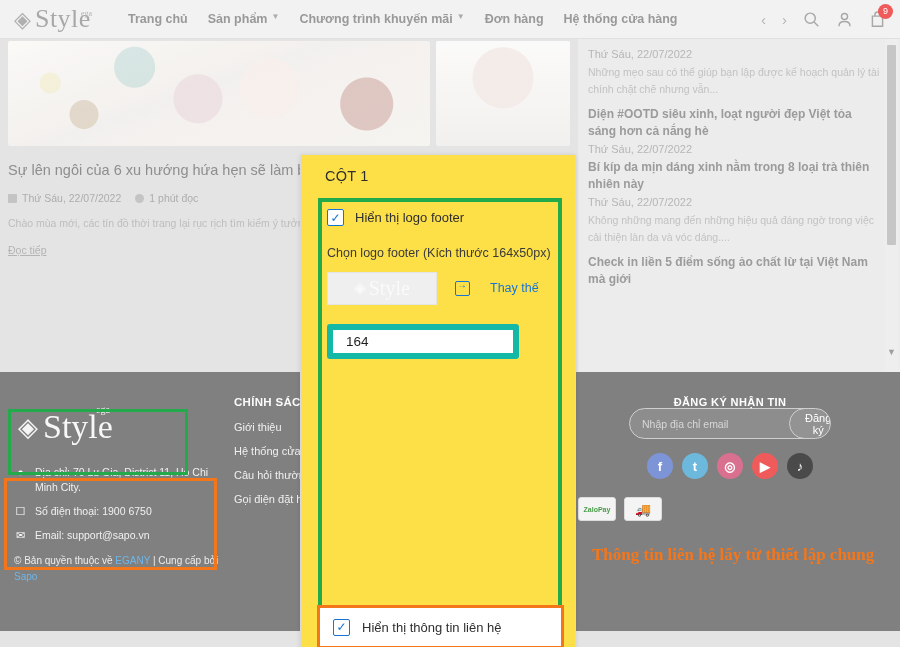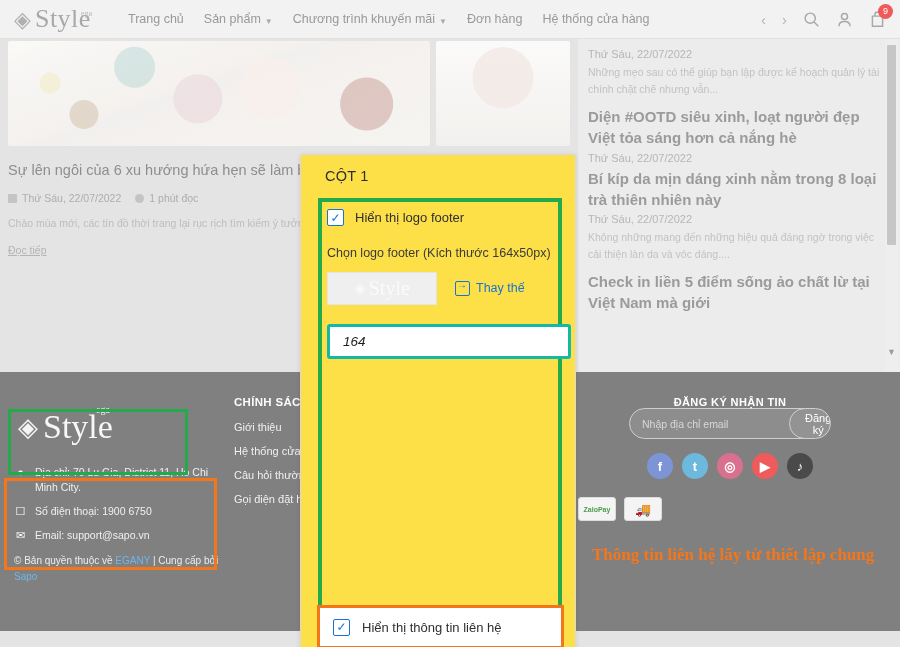--- a/index.html
+++ b/index.html
@@ -18,21 +18,21 @@
   }
   .brand { display: flex; align-items: baseline; gap: 4px;
     color: #9a9a9a; margin-right: 22px; }
   .brand-diamond { font-size: 22px; line-height: 1; color: #b0b0b0; }
   .brand-text { font-family: "Liberation Serif", serif; font-size: 26px;
     letter-spacing: .5px; color: #a8a8a8; position: relative; }
   .brand-sup { font-family: "Liberation Serif", serif; font-size: 8px;
     color: #b4b4b4; position: relative; top: -11px; left: -14px; }
   .nav { display: flex; align-items: center; gap: 20px; flex: 1; }
   .nav-item { font-size: 12.5px; color: #999; white-space: nowrap;
-    display: flex; align-items: flex-end; gap: 4px; cursor: pointer; }
+    display: flex; align-items: flex-start; gap: 4px; cursor: pointer; font-weight: bold; }
   .caret { font-size: 8px; color: #aaa; }
   .hdr-icons { display: flex; align-items: center; gap: 16px; color: #a8a8a8; }
   .hicon { cursor: pointer; display: flex; align-items: center; }
   .arrow-ic { font-size: 15px; color: #b5b5b5; }
   .cart-wrap { position: relative; }
   .cart-badge {
     position: absolute; top: -7px; right: -7px; min-width: 15px; height: 15px;
     border-radius: 50%; background: #ef5b5b; color: #fff; font-size: 9px;
     display: flex; align-items: center; justify-content: center; padding: 0 3px;
   }
@@ -74,21 +74,21 @@
     display: inline-block; }
   .art-exc { font-size: 10.5px; color: #bdbdbd; line-height: 1.62; margin-top: 11px; }
   .art-more { font-size: 10.5px; color: #b4b4b4; margin-top: 12px;
     text-decoration: underline; cursor: pointer; }
 
   
   .right-col { width: 322px; background: #ececec; padding: 6px 18px 0 10px;
     position: relative; height: 340px; overflow: hidden; }
   .rail-item { margin-bottom: 2px; }
   .rail-date { font-size: 11px; color: #b6b6b6; margin: 3px 0 4px; }
-  .rail-head { font-size: 15px; color: #9b9b9b; font-weight: bold; line-height: 1.42; }
+  .rail-head { font-size: 12px; color: #9b9b9b; font-weight: bold; line-height: 1.42; }
   .rail-exc { font-size: 10.5px; color: #c2c2c2; line-height: 1.62; margin: 4px 0 8px; }
   .rail-scroll { position: absolute; top: 0; right: 2px; width: 13px; height: 335px;
     background: #eeeeee; }
   .rail-thumb { position: absolute; top: 6px; left: 2px; width: 9px; height: 200px;
     background: #c6c6c6; border-radius: 1px; }
   .rail-dn { position: absolute; bottom: 16px; left: 1px; width: 11px; height: 11px;
     color: #9d9d9d; font-size: 9px; text-align: center; line-height: 11px; }
 
   
   .footer { position: absolute; left: 0; top: 372px; width: 900px; height: 259px;
@@ -162,29 +162,29 @@
   .chk { width: 17px; height: 17px; border: 1.6px solid #1774d4; border-radius: 2px;
     background: #fff; color: #1774d4; font-size: 12px; display: flex;
     align-items: center; justify-content: center; cursor: pointer; flex-shrink: 0; }
   .chk-lbl { font-size: 13px; color: #2f2f2f; }
   .fld-lbl { font-size: 12.5px; color: #3a3a3a; line-height: 1.5; margin-bottom: 9px; }
   .logo-row { display: flex; align-items: center; gap: 18px; margin-bottom: 19px; }
   .logo-prev { width: 110px; height: 33px; background: #efefef; border: 1px solid #e4e4e4;
     display: flex; align-items: center; justify-content: center; gap: 3px; }
   .logo-prev-d { font-size: 15px; color: #fafafa; }
   .logo-prev-t { font-family: "Liberation Serif", serif; font-size: 20px; color: #fafafa; }
-  .replace-btn { display: flex; align-items: center; gap: 6px; color: #1774d4;
+  .replace-btn { display: flex; align-items: center; gap: 20px; color: #1774d4;
     font-size: 12.5px; cursor: pointer; }
   .rep-ic { width: 15px; height: 15px; border: 1.6px solid #1774d4; border-radius: 2px;
     position: relative; display: inline-block; }
   .rep-ic::after { content: "→"; position: absolute; left: 1px; top: -3px;
     font-size: 10px; color: #1774d4; }
-  .txt-input { width: 244px; height: 35px; border: 3px solid #14b8a6; border-radius: 3px;
+  .txt-input { width: 192px; height: 35px; border: 6px solid #14b8a6; border-radius: 3px;
     padding: 0 13px; font-size: 13.5px; color: #1f1f1f; outline: none;
-    font-family: "Liberation Sans", sans-serif; margin-bottom: 17px; background: #fff; font-style: italic; }
+    font-family: "Liberation Sans", sans-serif; margin-bottom: 17px; background: #fff; }
   .group-orange { position: absolute; left: 16px; top: 450px; width: 247px; height: 44px;
     border: 3px solid #f4761b; display: flex; align-items: center; padding-left: 13px;
     background: #fff; }
 </style>
 </head>
 <body>
 
 <div id="stage">
 
   <div class="site-header">

